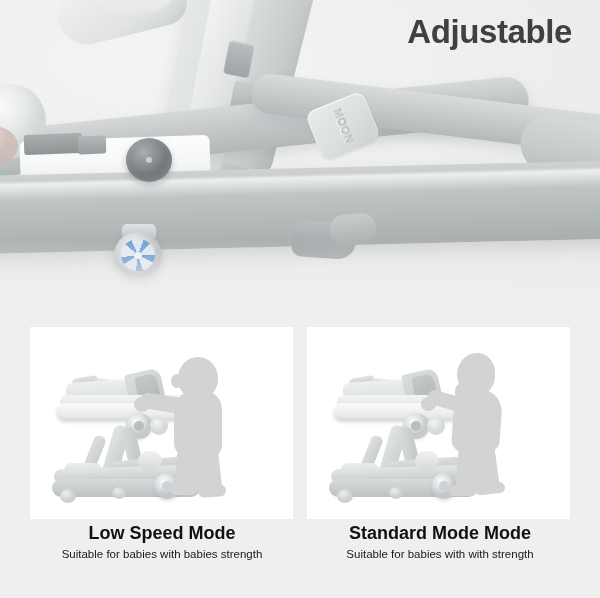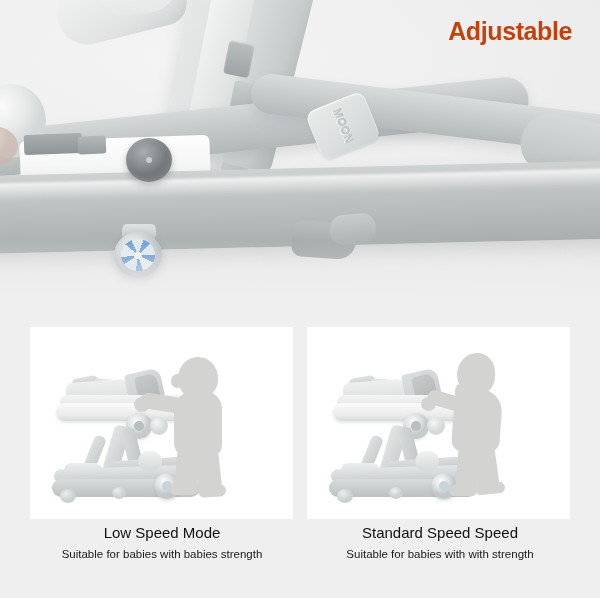--- a/index.html
+++ b/index.html
@@ -124,21 +124,21 @@
   
   .tip-r{position:absolute;left:520px;top:120px;width:120px;height:60px;
     background:linear-gradient(180deg,#d5d9d9,#bcc1c2);border-radius:34px;transform:rotate(12deg);}
 
   
   .hero-fade{position:absolute;left:0;bottom:0;width:600px;height:90px;
     background:linear-gradient(180deg,rgba(238,238,238,0),#efefef 72%);}
 
   
   .title{position:absolute;right:28px;top:14px;text-align:right;z-index:6;
-    color:#c2410c;font-weight:700;font-size:25px;line-height:35px;letter-spacing:-0.4px;}
+    color:#404040;font-weight:700;font-size:33px;line-height:35px;letter-spacing:-0.4px;}
   .title .l2{display:block;}
 
   
   .panels{position:absolute;left:0;top:327px;width:600px;height:192px;}
   .card{position:absolute;top:0;height:192px;background:#ffffff;}
   .card.left{left:30px;width:263px;}
   .card.right{left:307px;width:263px;}
 
   .scene{position:absolute;inset:0;overflow:hidden;}
 
@@ -226,21 +226,21 @@
   .b2-legA{left:150px;top:116px;width:22px;height:50px;border-radius:9px 9px 6px 8px;transform:rotate(5deg);}
   .b2-legB{left:168px;top:114px;width:22px;height:52px;border-radius:9px 11px 8px 8px;transform:rotate(-8deg);}
   .b2-footA{left:142px;top:158px;width:28px;height:11px;border-radius:6px;}
   .b2-footB{left:168px;top:156px;width:30px;height:11px;border-radius:6px;transform:rotate(-6deg);}
 
   
   .caps{position:absolute;left:0;top:524px;width:600px;height:60px;}
   .cap{position:absolute;top:0;width:280px;text-align:center;}
   .cap.left{left:22px;}
   .cap.right{left:300px;}
-  .cap-title{font-size:15px;font-weight:400;color:#111111;line-height:18px;}
+  .cap-title{font-size:18px;font-weight:700;color:#111111;line-height:18px;}
   .cap-sub{font-size:11.5px;font-weight:400;color:#1a1a1a;line-height:16px;margin-top:4px;}
 </style>
 </head>
 <body>
 
 <div id="page">
 
   <div class="hero">
     <div class="hero-bg"></div>
 
@@ -376,18 +376,18 @@
     </div>
 
   </div>
 
   <div class="caps">
     <div class="cap left">
       <div class="cap-title">Low Speed Mode</div>
       <div class="cap-sub">Suitable for babies with babies strength</div>
     </div>
     <div class="cap right">
-      <div class="cap-title">Standard Speed Speed</div>
+      <div class="cap-title">Standard Mode Mode</div>
       <div class="cap-sub">Suitable for babies with with strength</div>
     </div>
   </div>
 
 </div>
 
 </body></html>

